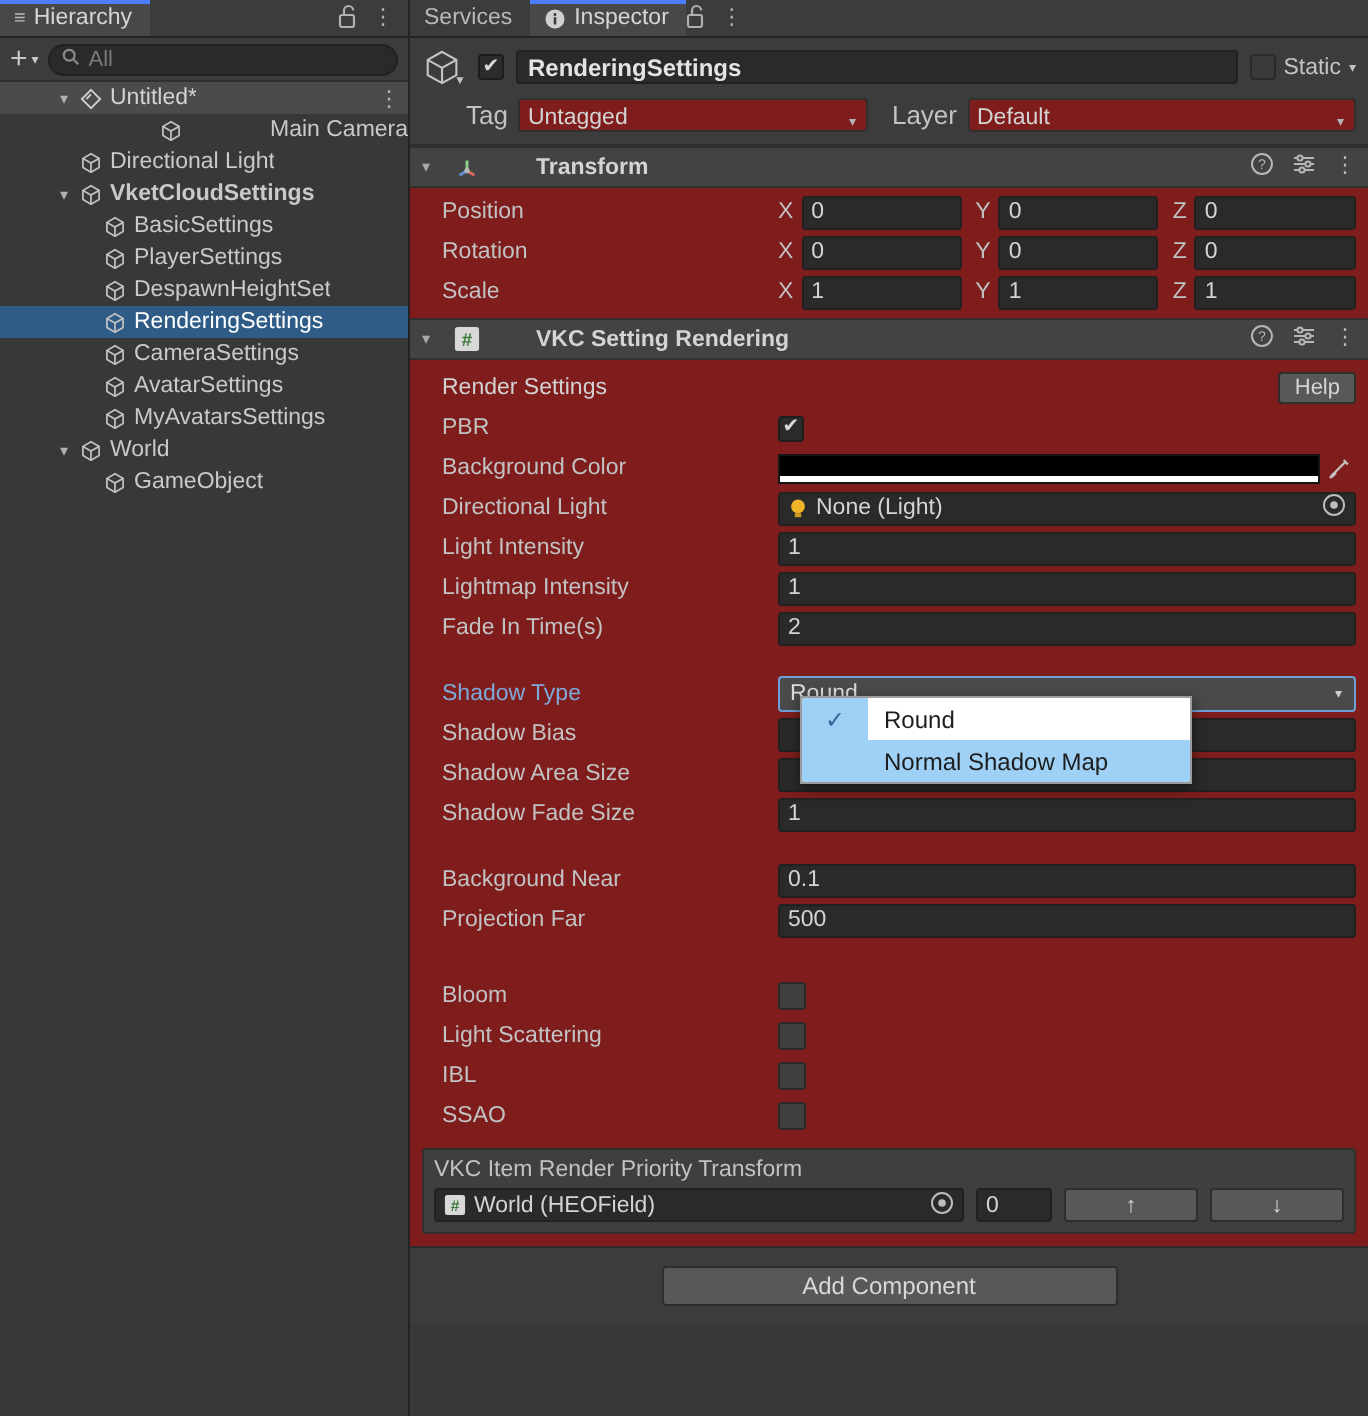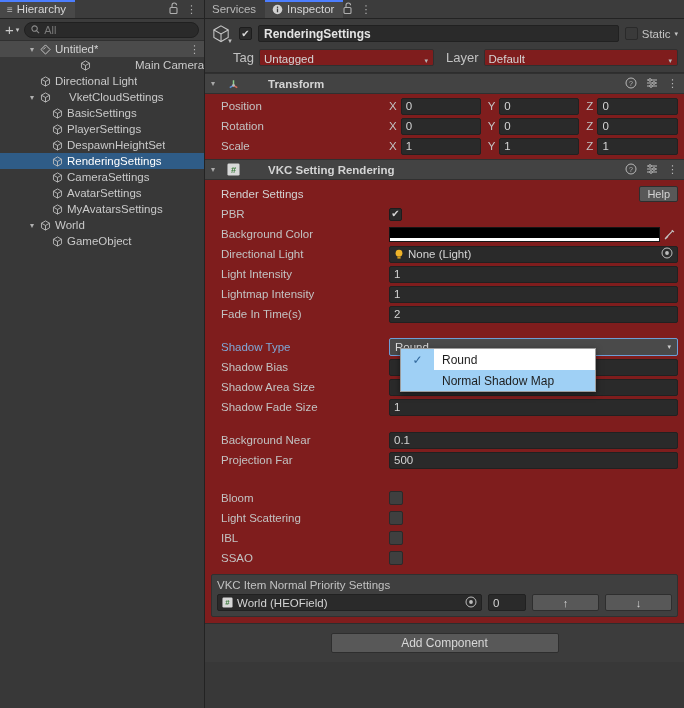--- a/index.html
+++ b/index.html
@@ -225,21 +225,21 @@
             <span style="width:38px;flex:none;display:flex;justify-content:flex-end;">
               <span class="twisty">▾</span>
             </span>
             <span class="goicon">
               <svg width="11" height="11" viewBox="0 0 12 12" fill="none" stroke="#c2c2c2" stroke-width="0.95">
                 <path d="M6 1 L10.4 3.5 L10.4 8.5 L6 11 L1.6 8.5 L1.6 3.5 Z"></path>
                 <path d="M1.6 3.5 L6 6 L10.4 3.5"></path>
                 <path d="M6 6 L6 11"></path>
               </svg>
             </span>
-            <span class="lbl" style="margin-left:17px;">VketCloudSettings</span>
+            <span class="lbl" style="margin-left:3px;font-weight:bold;">VketCloudSettings</span>
           </div>
           <div class="row" style="padding-left: 0px;">
             <span style="width:50px;flex:none;display:flex;justify-content:flex-end;">
               <span class="twisty"></span>
             </span>
             <span class="goicon">
               <svg width="11" height="11" viewBox="0 0 12 12" fill="none" stroke="#c2c2c2" stroke-width="0.95">
                 <path d="M6 1 L10.4 3.5 L10.4 8.5 L6 11 L1.6 8.5 L1.6 3.5 Z"></path>
                 <path d="M1.6 3.5 L6 6 L10.4 3.5"></path>
                 <path d="M6 6 L6 11"></path>
@@ -649,21 +649,21 @@
               <span class="pname">IBL</span>
               <span class="chkbox-cell"></span>
             </div>
             <div class="prow">
               <span class="pname">SSAO</span>
               <span class="chkbox-cell"></span>
             </div>
           </div>
 
         <div class="pbox">
-          <div class="pbox-title">VKC Item Normal Priority Settings</div>
+          <div class="pbox-title">VKC Item Render Priority Transform</div>
           <div class="pbox-row">
             <span class="objfield" style="flex:1;">
               <span style="display:inline-flex;">
                 <svg width="11" height="11" viewBox="0 0 12 12">
                     <rect x="0.5" y="0.5" width="11" height="11" rx="1.3" fill="#d8d8d8"></rect>
                     <text x="6" y="9" font-size="8.5" fill="#3a7a3a" text-anchor="middle" font-family="Liberation Sans" font-weight="bold">#</text>
                   </svg>
               </span>
               <span>World (HEOField)</span>
               <span class="picker">

